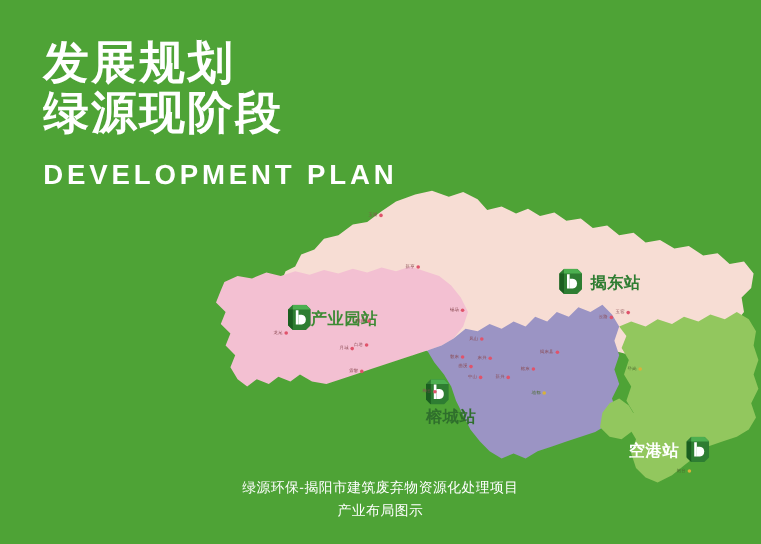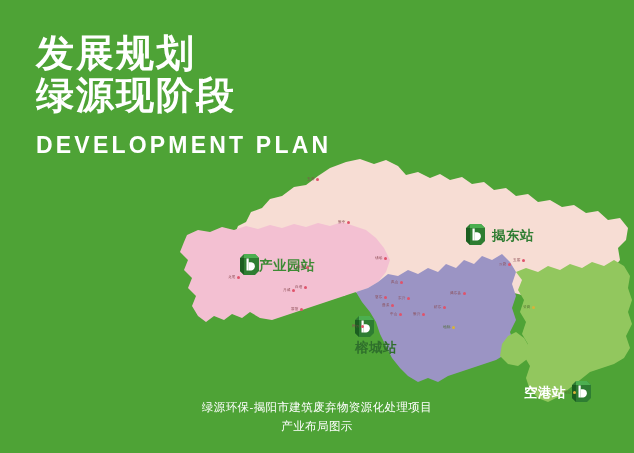--- a/index.html
+++ b/index.html
@@ -39,21 +39,21 @@
 
   
   #station-chanyeyuan{left:240px;top:254px;flex-direction:row;align-items:flex-end;}
   #station-chanyeyuan .lbl{color:#3d8a34;margin-top:2px;}
 
   
   #station-rongcheng{left:355px;top:316px;flex-direction:column;align-items:flex-start;}
   #station-rongcheng .lbl{color:#2f6f2c;margin-top:2px;}
 
   
-  #station-konggang{left:524px;top:381px;}
+  #station-konggang{left:524px;top:364px;}
   #station-konggang .lbl{color:#ffffff;margin-right:6px;}
 
   
   .town{position:absolute;display:flex;align-items:center;pointer-events:none;}
   .town .tlbl{
     font-size:3.6px;color:#8a4a52;white-space:nowrap;
     margin-right:1.5px;letter-spacing:0.2px;
   }
   .town .tdot{width:3px;height:3px;border-radius:50%;background:#e0536b;flex:none;}
   .town.green .tlbl{color:#4c6b2e;}

